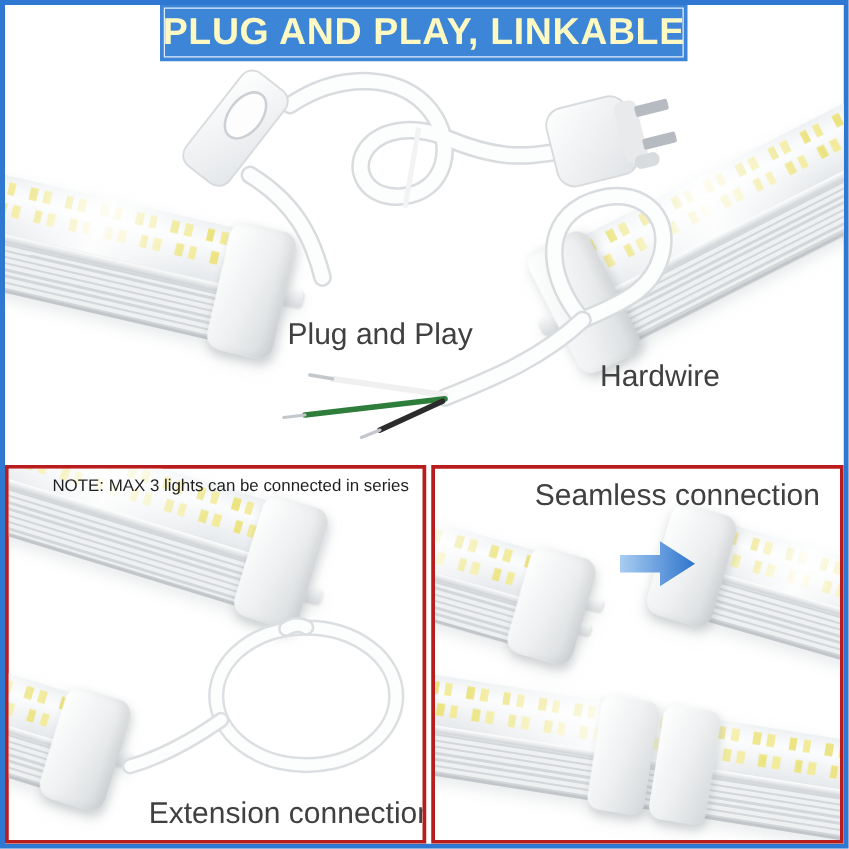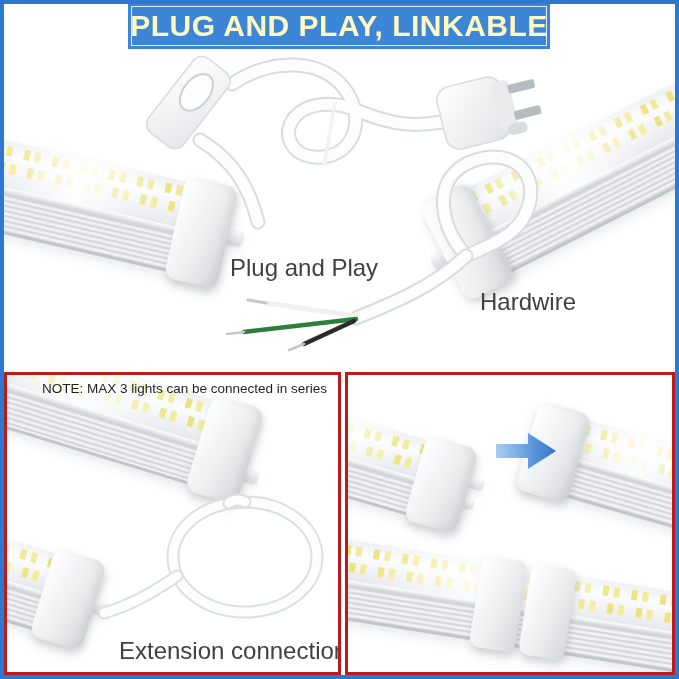--- a/index.html
+++ b/index.html
@@ -193,20 +193,21 @@
       <path class="cord-thin-sh" d="M238,127 C238,127 230,122 222,128"></path>
       <path class="cord-thin" d="M238,127 C238,127 230,122 222,128"></path>
       <path class="cord-thin-sh" d="M170,201 C140,222 118,232 97,238"></path>
       <path class="cord-thin" d="M170,201 C140,222 118,232 97,238"></path>
     </svg>
 
     <div class="label" id="lbl-ext">Extension connection</div>
   </div>
 
   <div class="panel" id="panel-seam">
+    <div class="label" id="lbl-seam">Seamless connection</div>
 
     <div id="tube-seam-tl" class="tube">
       <div class="lens">
         <div class="led-row r1"></div>
         <div class="led-row r2"></div>
       </div>
       <div class="mid"></div>
       <div class="fins"></div>
       <div class="cap cap-right"></div>
       <div class="pin p1"></div>

